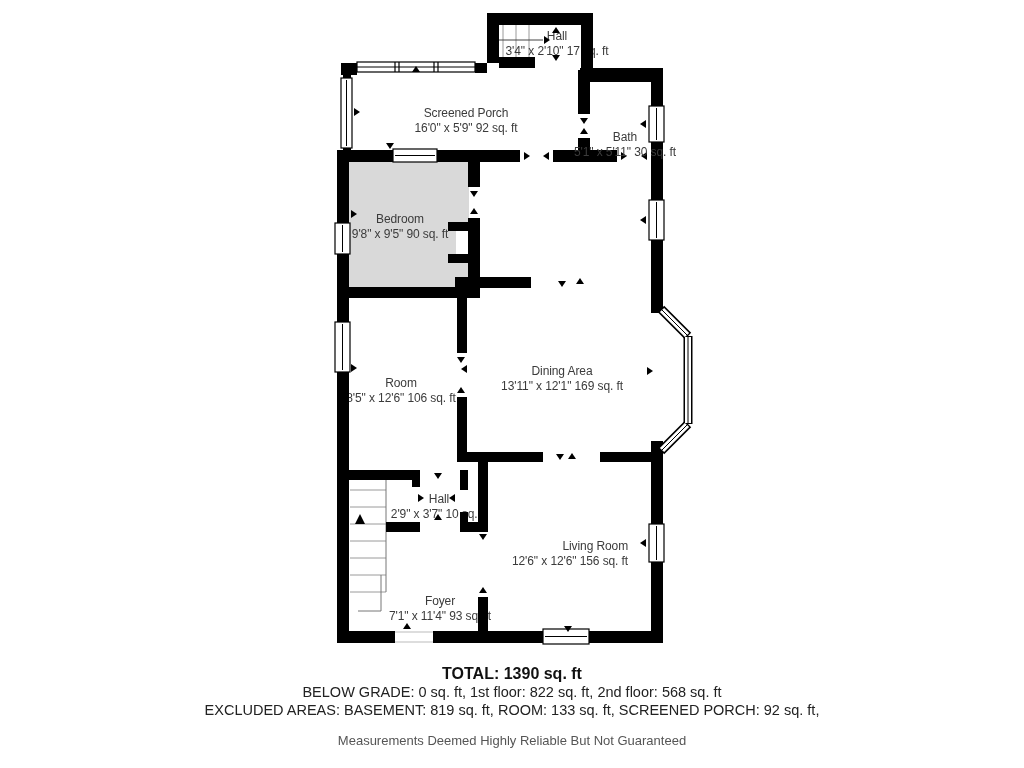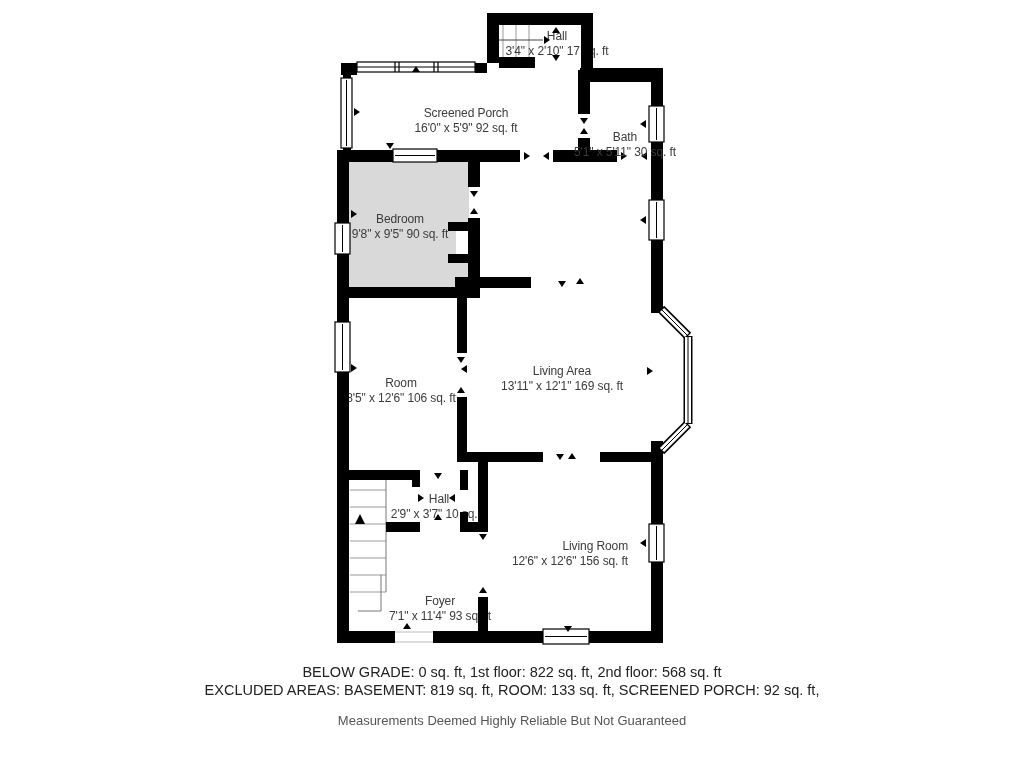--- a/index.html
+++ b/index.html
@@ -54,21 +54,21 @@
     </div>
     <div class="room-label" style="left:466px;top:121px;">
       <div>Screened Porch</div>
       <div>16'0" x 5'9" 92 sq. ft</div>
     </div>
     <div class="room-label" style="left:400px;top:227px;">
       <div>Bedroom</div>
       <div>9'8" x 9'5" 90 sq. ft</div>
     </div>
     <div class="room-label" style="left:562px;top:379px;">
-      <div>Living Area</div>
+      <div>Dining Area</div>
       <div>13'11" x 12'1" 169 sq. ft</div>
     </div>
     <div class="room-label" style="left:401px;top:391px;">
       <div>Room</div>
       <div>8'5" x 12'6" 106 sq. ft</div>
     </div>
     <div class="room-label" style="left:439px;top:507px;">
       <div>Hall</div>
       <div>2'9" x 3'7" 10 sq. ft</div>
     </div>
@@ -240,18 +240,19 @@
   </svg>
 
   <div id="top-labels-layer">
     <div class="room-label" style="left:625px;top:145px;">
       <div>Bath</div>
       <div>5'1" x 5'11" 30 sq. ft</div>
     </div>
   </div>
 
   <div id="summary">
+    <div class="sum-total">TOTAL: 1390 sq. ft</div>
     <div class="sum-line">BELOW GRADE: 0 sq. ft, 1st floor: 822 sq. ft, 2nd floor: 568 sq. ft</div>
     <div class="sum-line">EXCLUDED AREAS: BASEMENT: 819 sq. ft, ROOM: 133 sq. ft, SCREENED PORCH: 92 sq. ft,</div>
     <div class="sum-disclaimer">Measurements Deemed Highly Reliable But Not Guaranteed</div>
   </div>
 
 </div>
 
 </body></html>

